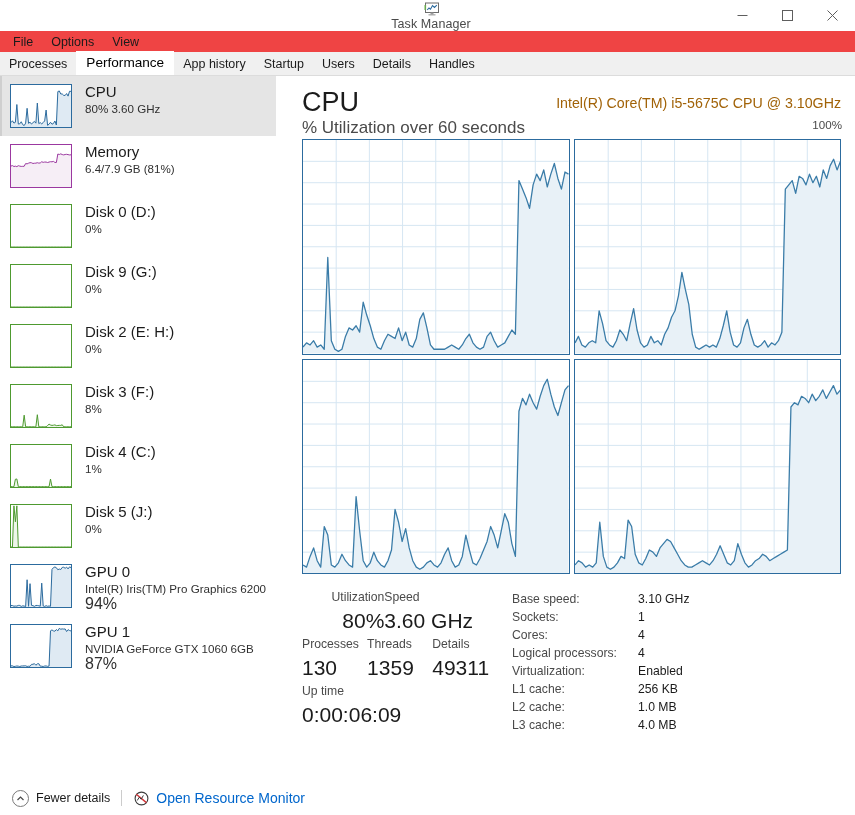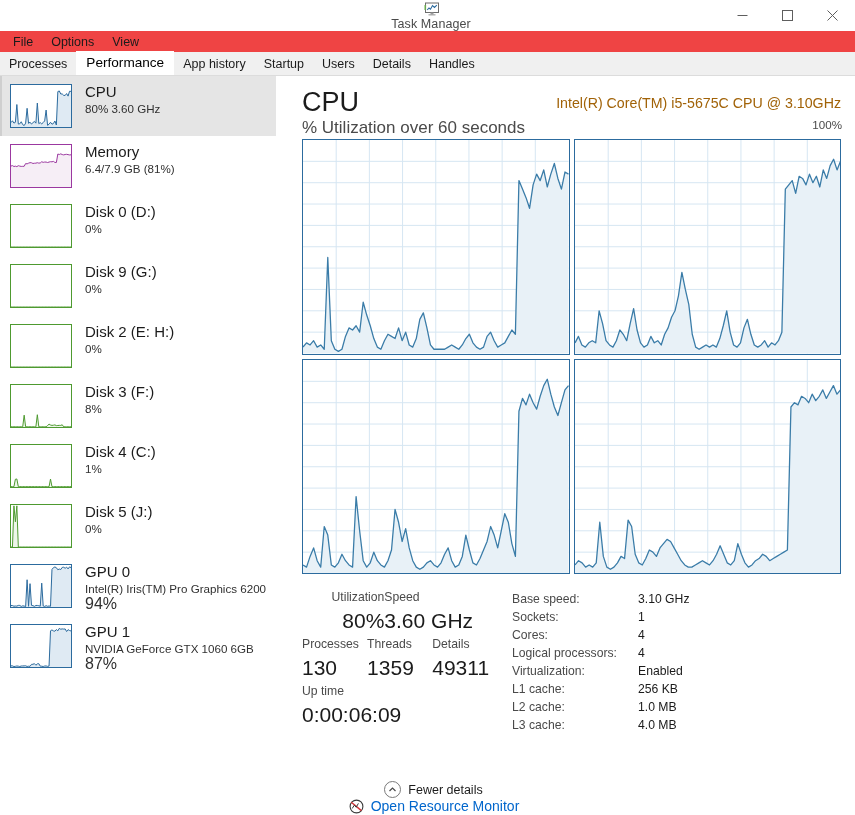--- a/index.html
+++ b/index.html
@@ -206,21 +206,20 @@
     font-size: 12.2px; color: #1b1b1b; white-space: nowrap;
   }
 
   
   .footer {
     position: absolute; left: 0; top: 781px;
     width: 855px; height: 34px;
     background: #ffffff;
     display: flex; align-items: center;
     padding-left: 12px;
-    flex-direction: column;
   }
   .fewer {
     display: flex; align-items: center;
     font-size: 12.5px; color: #1b1b1b;
   }
   .fewer .chev {
     width: 17px; height: 17px; border-radius: 50%;
     border: 1px solid #7a7a7a;
     display: flex; align-items: center; justify-content: center;
     margin-right: 7px; color: #4a4a4a;

